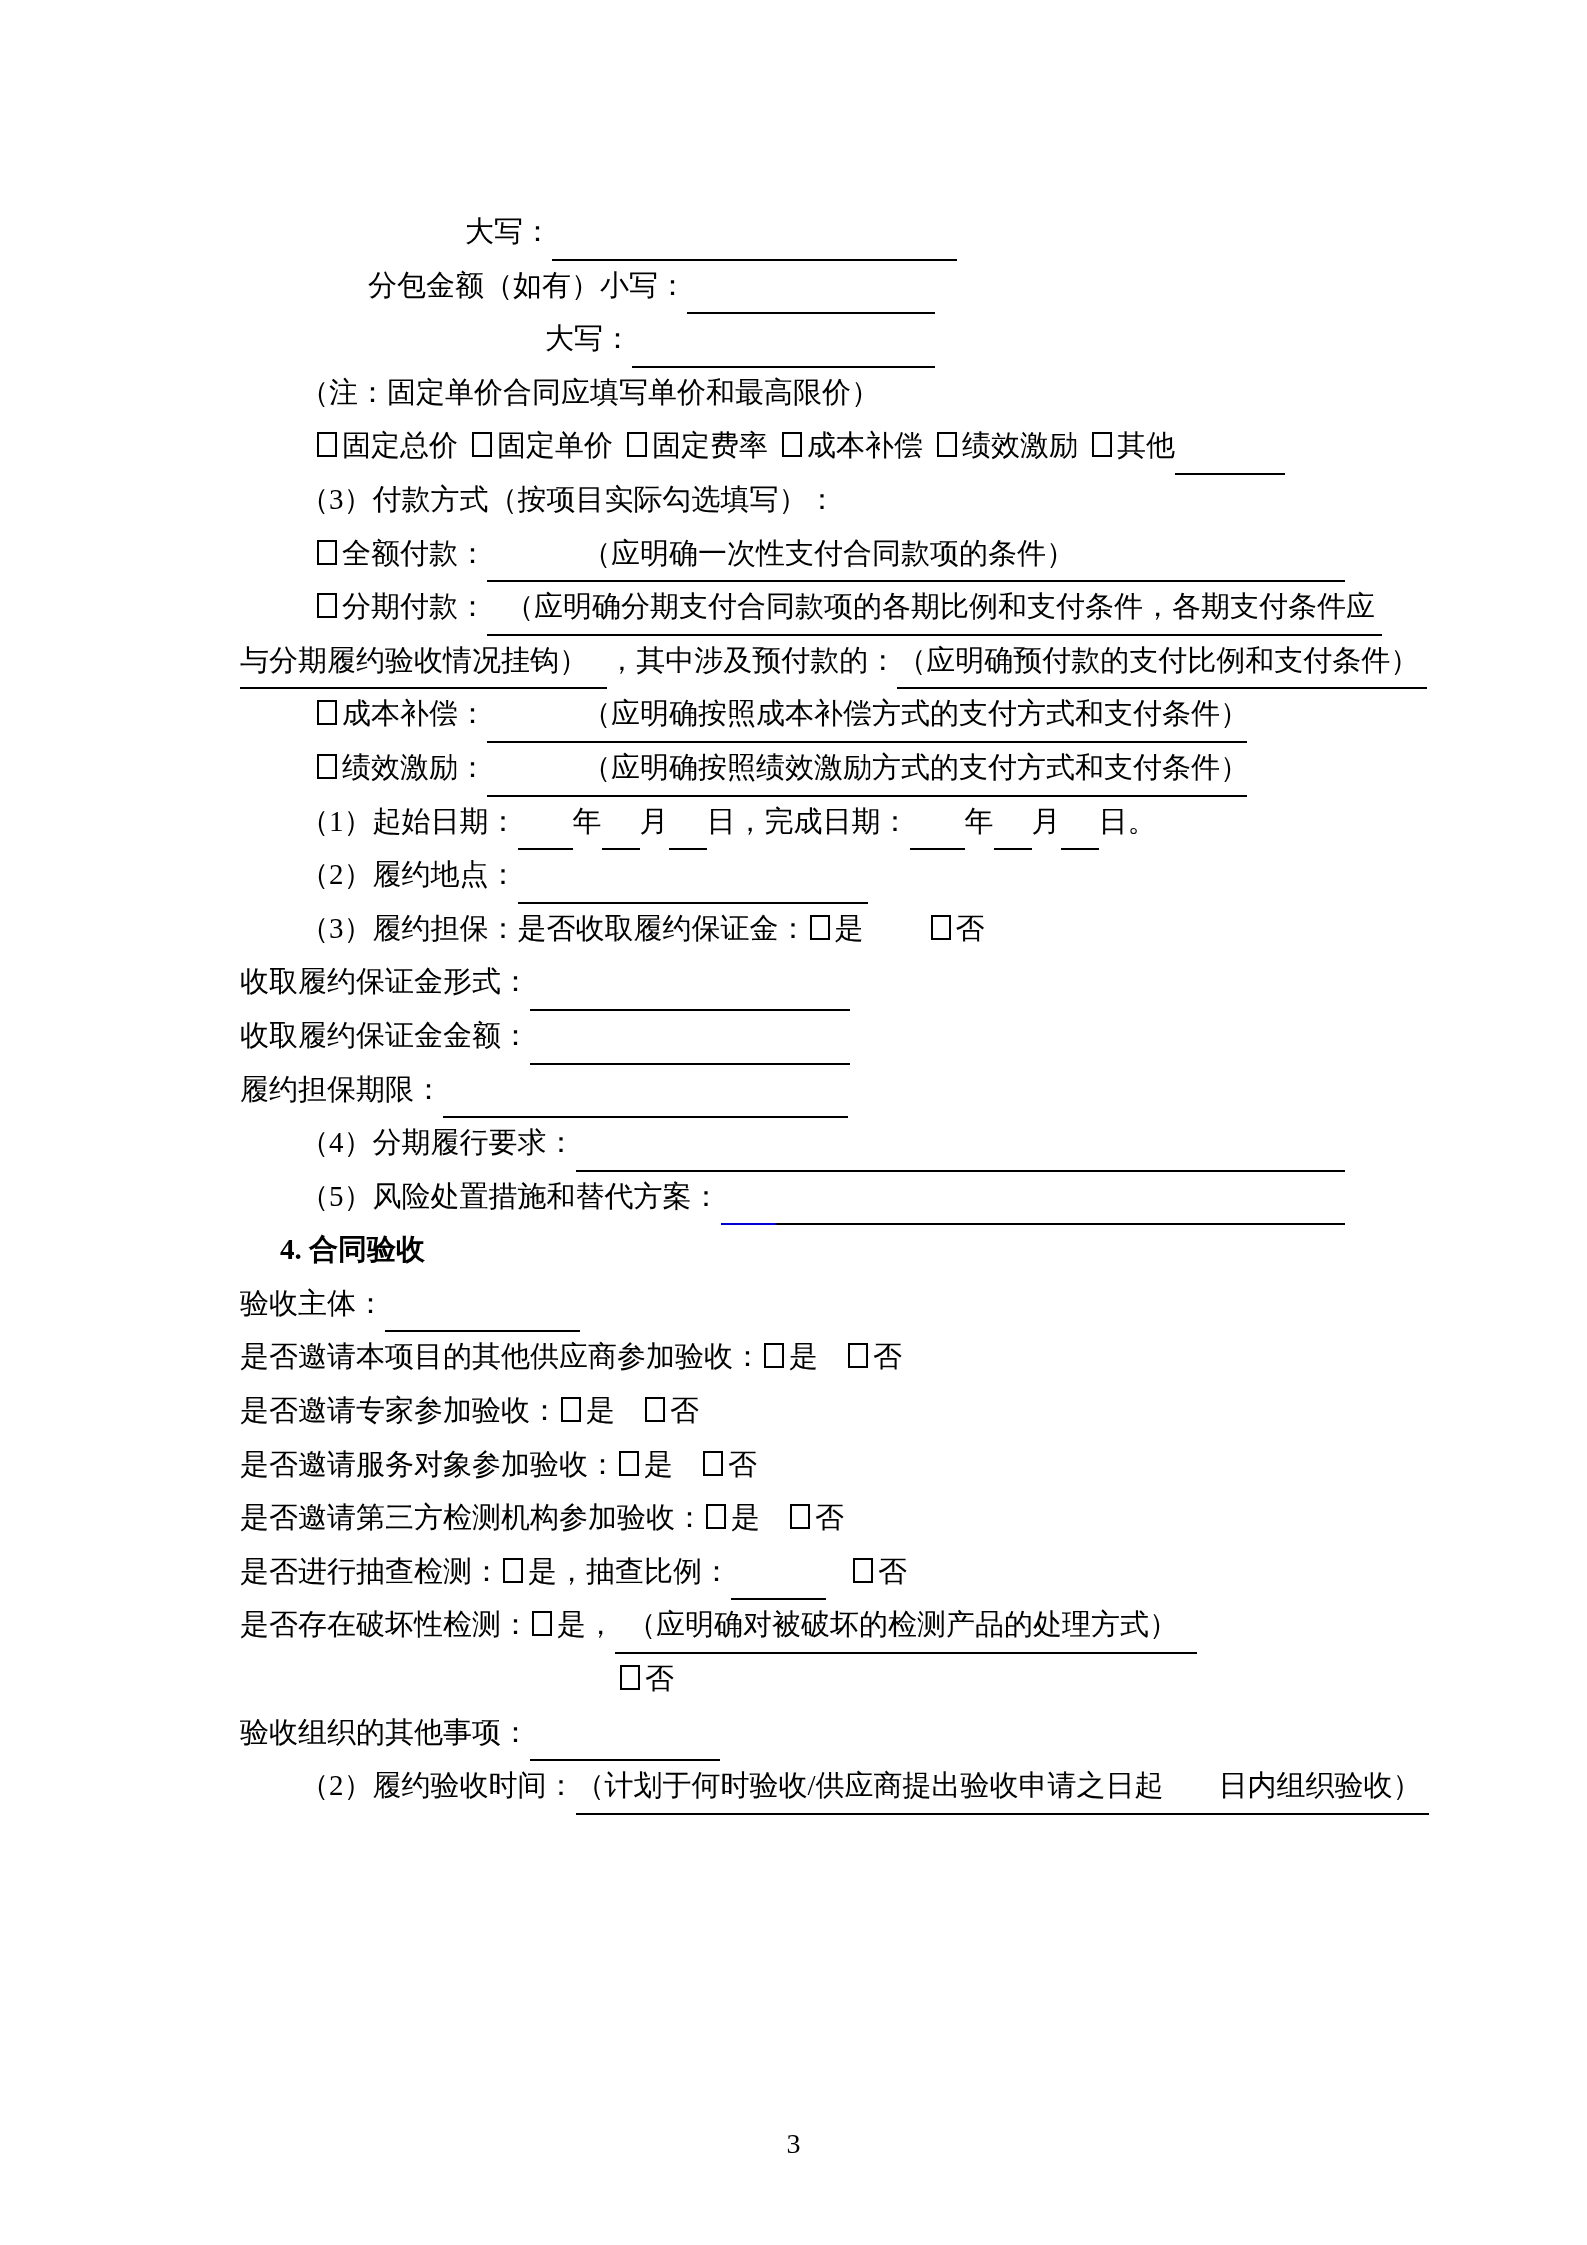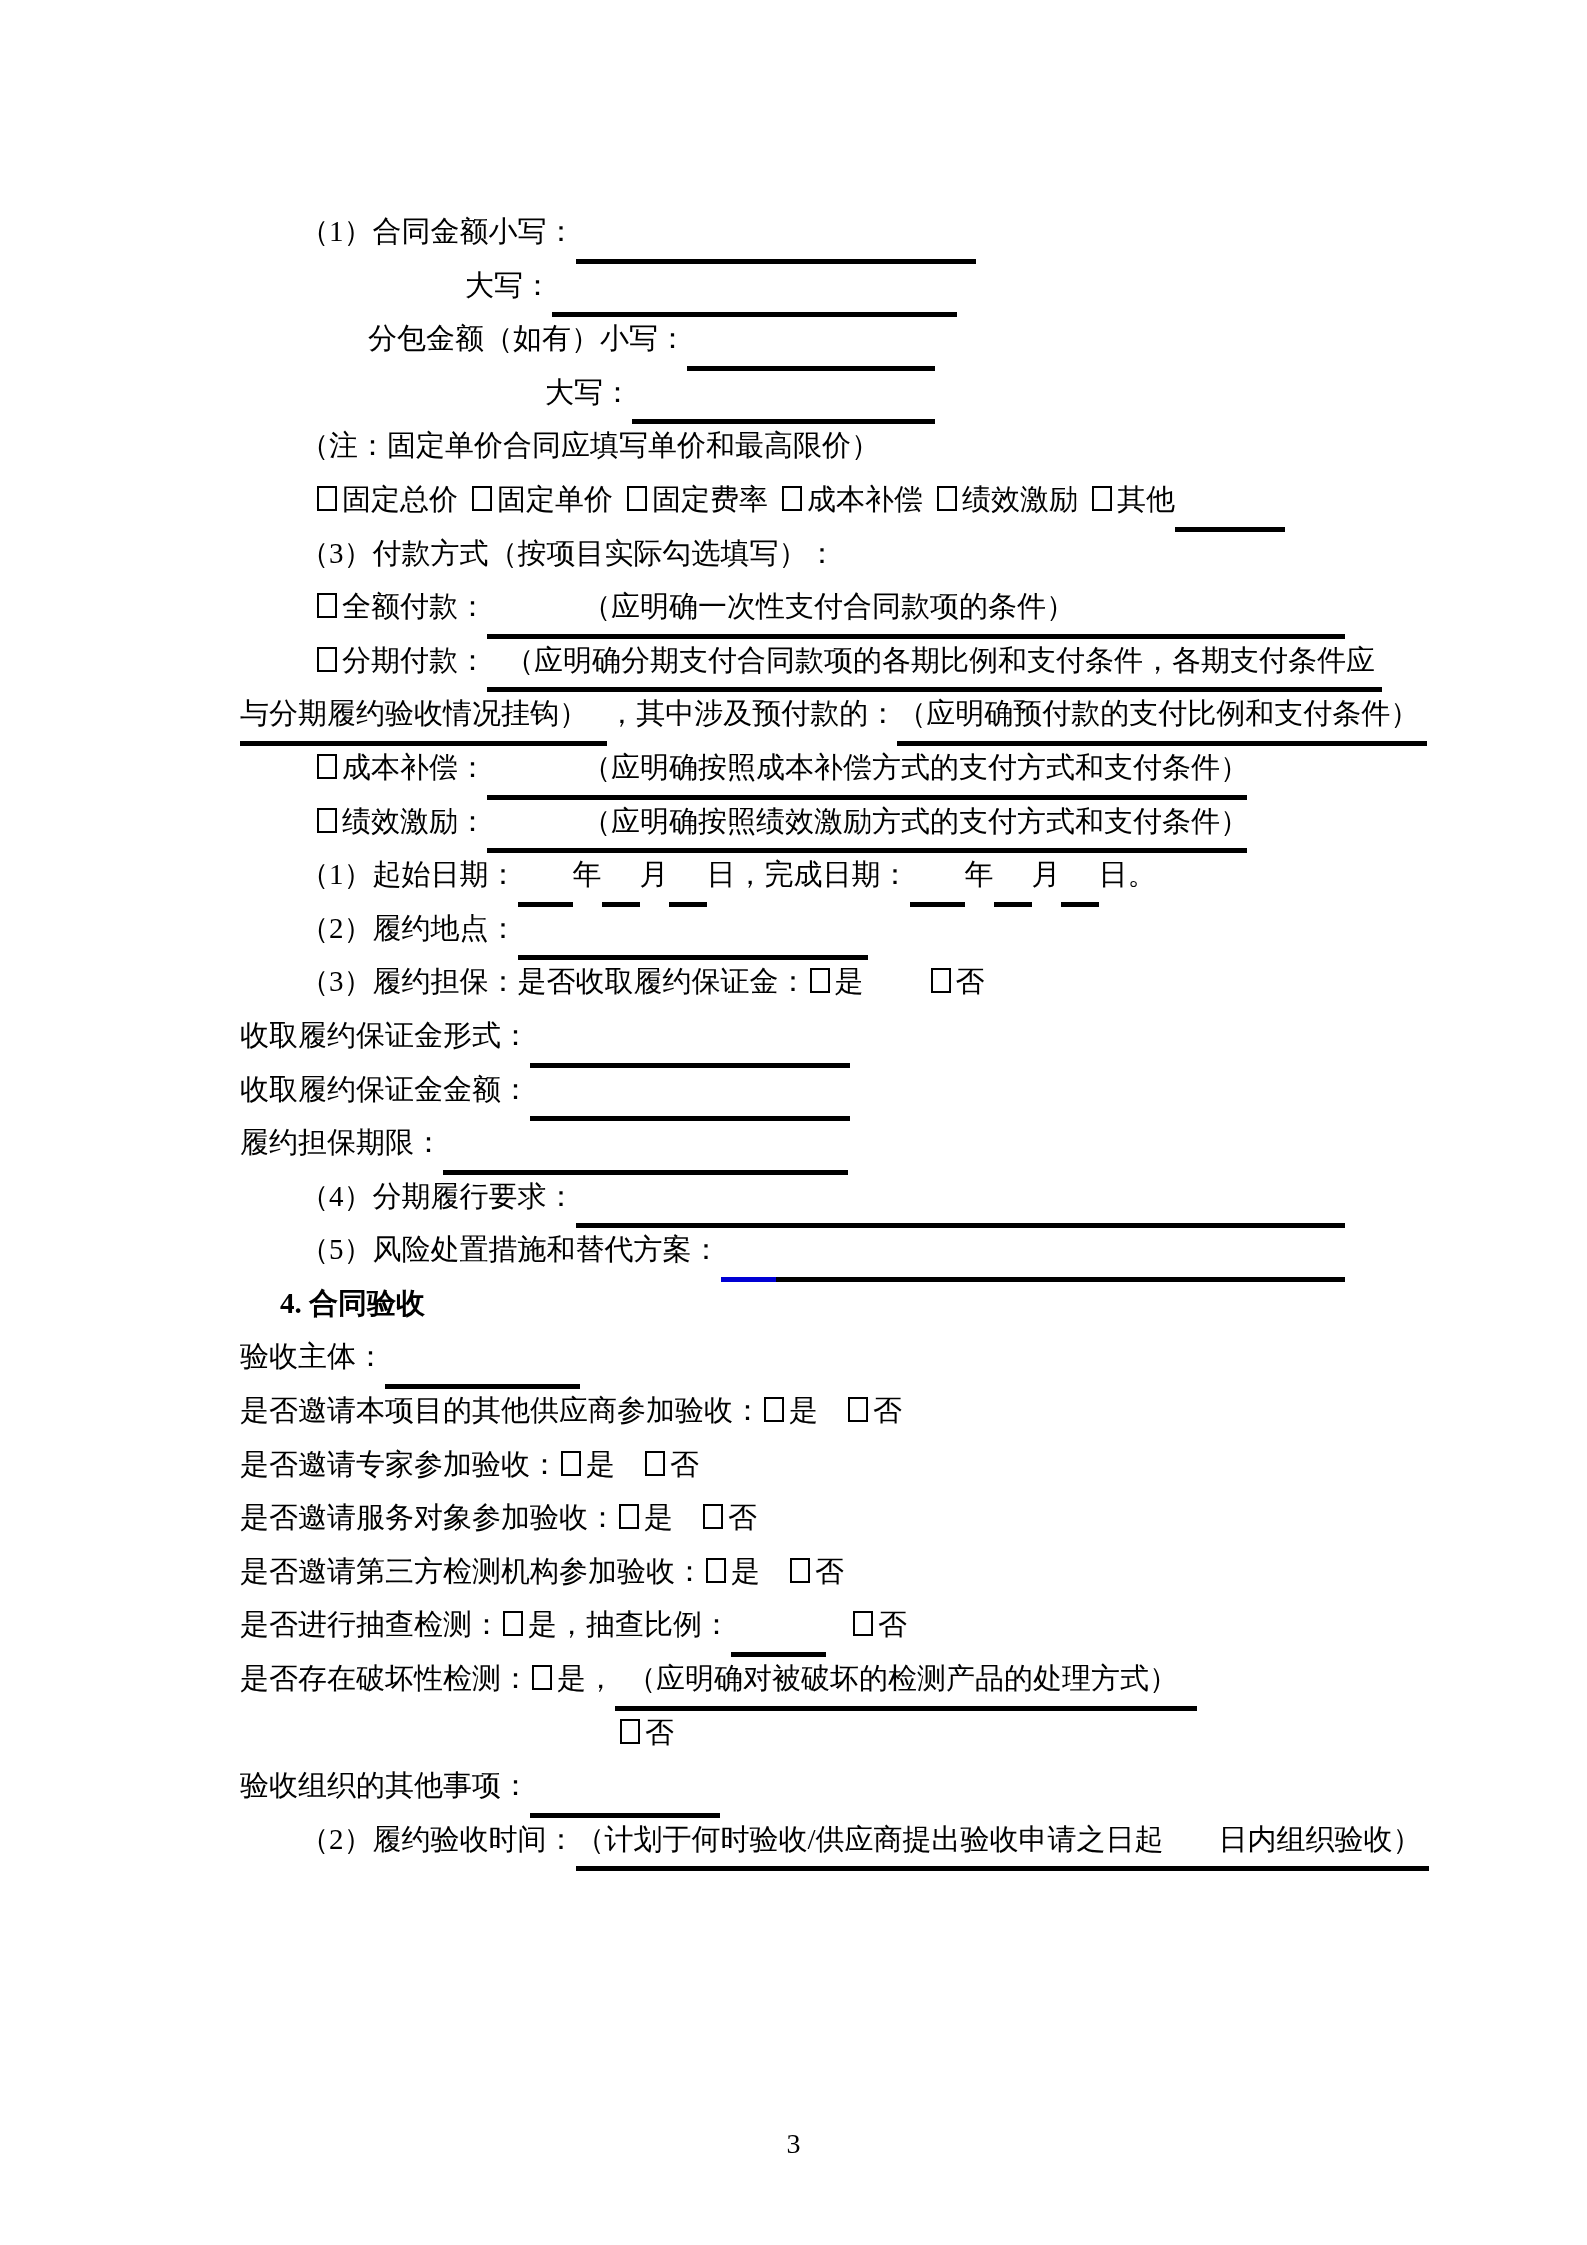--- a/index.html
+++ b/index.html
@@ -22,21 +22,21 @@
   .i-sub{}
   .i-chk{margin-left:75px;}
   .i-daxie1{margin-left:225px;}
   .i-fenbao{margin-left:128px;}
   .i-daxie2{margin-left:305px;}
   .i-cont{margin-left:0;}
   .i-no{margin-left:378px;}
   
   .u{
     display:inline-block;
-    border-bottom:5px solid #000000;
+    border-bottom:2px solid #000000;
     box-sizing:border-box;
     vertical-align:baseline;
   }
   .u::after{content:"\00a0";}
   .u.fill{flex:1;}
   .u.blue{border-bottom-color:#0000d4;}
   .w400{width:400px;}.w405{width:405px;}
   .w248{width:248px;}.w303{width:303px;}
   .w110{width:110px;}
   .w55{width:55px;}.w38{width:38px;}
@@ -67,23 +67,20 @@
   .pagenum{
     position:absolute;left:0;right:0;top:2128px;
     text-align:center;font-size:28px;
   }
 </style>
 </head>
 <body>
 
 <div class="page">
 
-  <div class="row i-num">
-    <span>（1）合同金额小写：</span><span class="u w400"></span>
-  </div>
 
   <div class="row i-daxie1">
     <span>大写：</span><span class="u w405"></span>
   </div>
 
   <div class="row i-fenbao">
     <span>分包金额（如有）小写：</span><span class="u w248"></span>
   </div>
 
   <div class="row i-daxie2">

